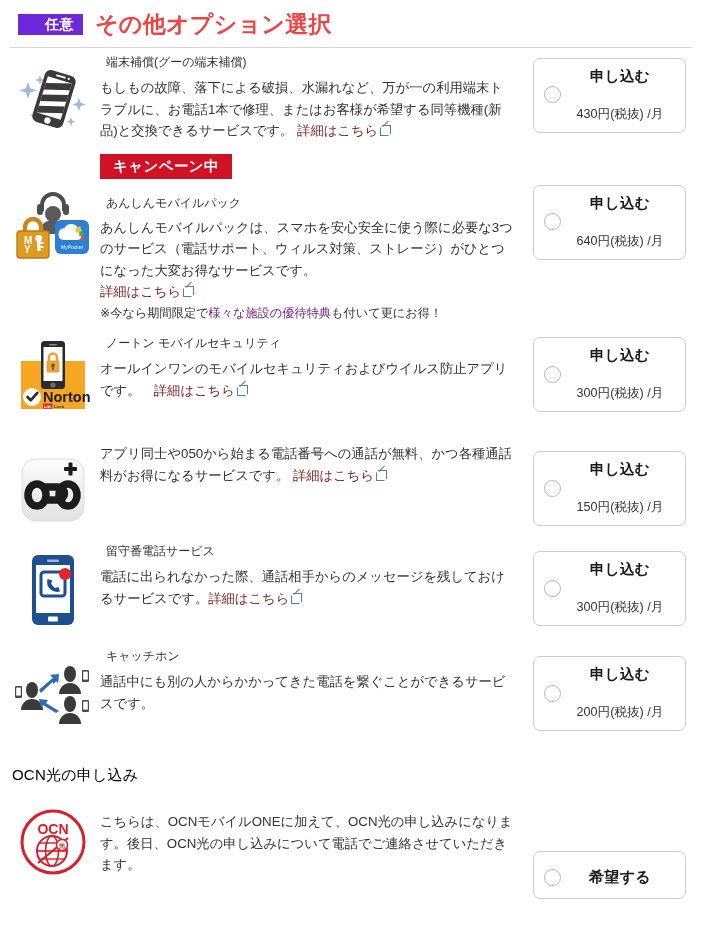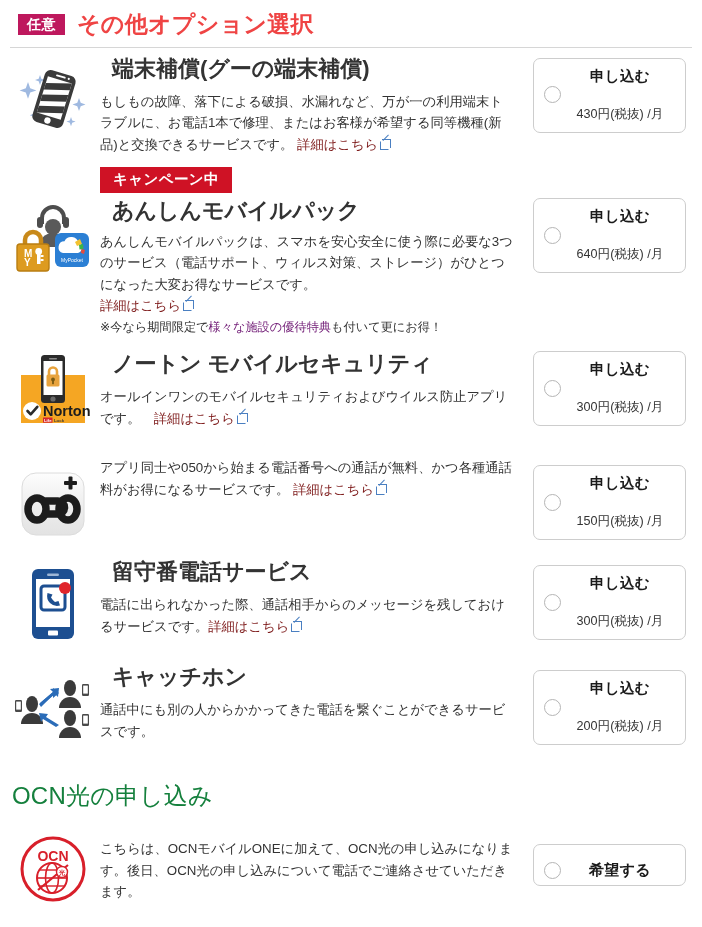--- a/index.html
+++ b/index.html
@@ -18,25 +18,25 @@
 
   
   .page-header {
     display: flex;
     align-items: center;
     padding: 10px 0 0 18px;
     height: 38px;
     box-sizing: border-box;
   }
   .badge-optional {
-    background: #be185d;
+    background: #6d28d9;
     color: #ffffff;
     font-size: 14px;
     font-weight: bold;
-    padding: 3px 9px 4px 9px;
+    padding: 3px 9px 4px 27px;
     line-height: 1;
     letter-spacing: 0.5px;
     margin-right: 12px;
   }
   .page-title {
     font-size: 23px;
     font-weight: bold;
     color: #ef4444;
     letter-spacing: 0.3px;
     line-height: 1;
@@ -81,30 +81,30 @@
   }
 
   .campaign-ribbon {
     display: inline-block;
     background: #cf1225;
     color: #ffffff;
     font-size: 14.5px;
     font-weight: bold;
     padding: 4px 13px 5px 13px;
     line-height: 1.15;
-    margin-bottom: 3px;
+    margin-bottom: 16px;
     letter-spacing: 0.4px;
   }
 
   .opt-title {
-    font-size: 22px;
+    font-size: 12px;
     color: #333333;
     line-height: 1.35;
-    margin: 0 0 7px 12px;
-    font-weight: bold;
+    margin: 0 0 7px 6px;
+    font-weight: normal;
   }
   .opt-desc {
     font-size: 13.3px;
     line-height: 1.62;
     color: #333333;
     margin: 0;
   }
   .opt-note {
     font-size: 12.2px;
     line-height: 1.6;
@@ -160,21 +160,21 @@
     border: 1px solid #cdcdcd;
     border-radius: 7px;
     background: #ffffff;
     display: flex;
     align-items: center;
     padding: 7px 8px 8px 10px;
     cursor: pointer;
     text-align: left;
     font-family: inherit;
   }
-  .apply-btn.single-line { padding: 14px 8px 4px 10px; }
+  .apply-btn.single-line { padding: 14px 8px 10px 10px; margin-top: 34px; }
   .radio-dot {
     width: 15px;
     height: 15px;
     min-width: 15px;
     border: 1.4px solid #b5b5b5;
     border-radius: 50%;
     background: #ffffff;
     margin-right: 7px;
   }
   .apply-texts {
@@ -197,23 +197,23 @@
     line-height: 1.5;
     margin-top: 18px;
   }
   .apply-btn.single-line .apply-label { font-size: 15px; }
 
   
   .sub-section {
     margin-top: 24px;
   }
   .sub-heading {
-    font-size: 24px;
+    font-size: 15px;
     font-weight: normal;
-    color: #15803d;
+    color: #000000;
     margin: 0 0 10px 0;
     padding-left: 12px;
     letter-spacing: 0.2px;
   }
 </style>
 </head>
 <body>
 
 <div class="page-header">
   <span class="badge-optional">任意</span>

